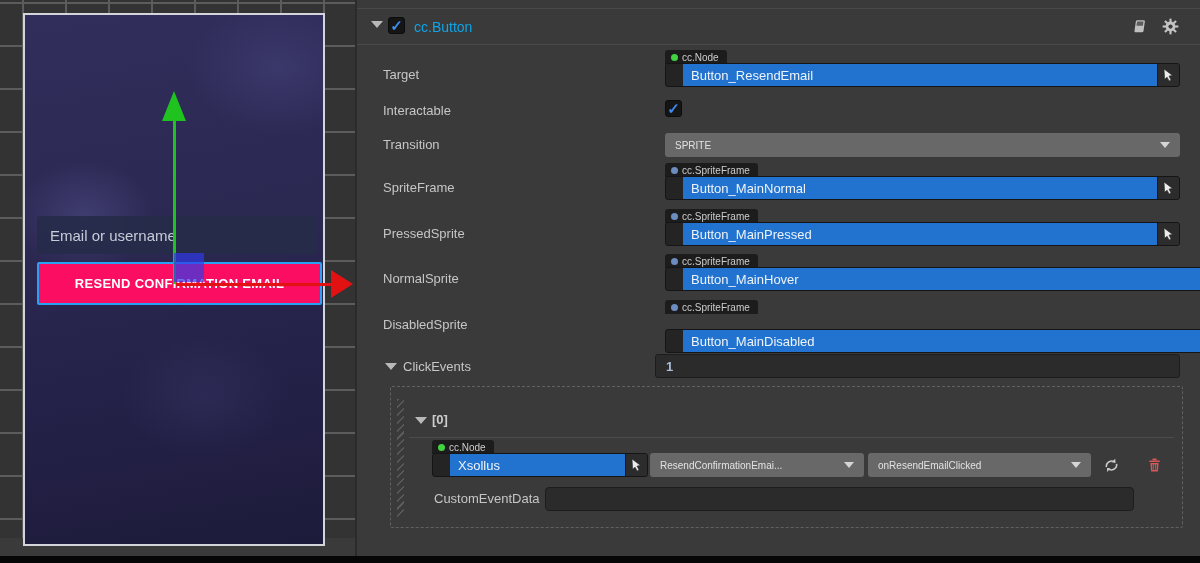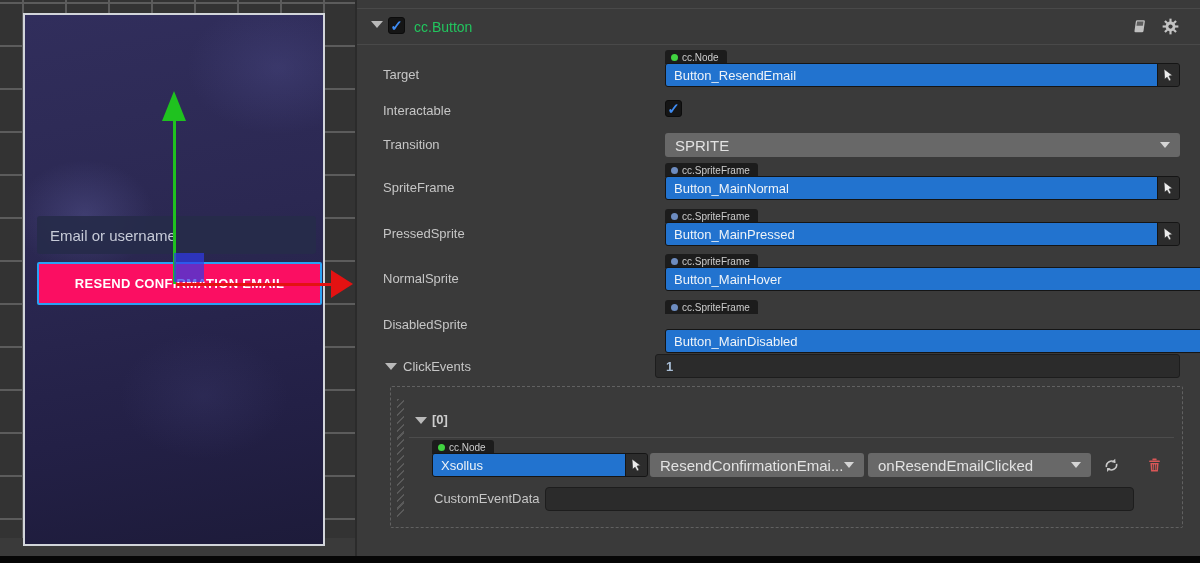--- a/index.html
+++ b/index.html
@@ -62,26 +62,26 @@
   .type-tag { position:absolute; height:14px; background:#1c1c1c; border-radius:3px 3px 0 0;
     display:inline-flex; align-items:center; gap:4px; padding:0 8px 0 6px;
     font-size:10px; color:#cdcdcd; white-space:nowrap; }
   .dot { width:7px; height:7px; border-radius:50%; display:inline-block; }
   .dot.green { background:#41d341; }
   .dot.blue  { background:#6d8cc0; }
 
   .ref-field { position:absolute; height:24px; display:flex; background:#242424;
     border:1px solid #151515; border-radius:3px; overflow:hidden; }
   .ref-value { flex:1; background:#2273cf; color:#eef3f8; font-size:13px;
-    display:flex; align-items:center; padding:0 8px; white-space:nowrap; overflow:hidden; }
+    display:flex; align-items:center; padding:0 8px; white-space:nowrap; overflow:hidden;margin-left:17px; }
   .picker-btn { width:22px; background:#2c2c2c; border-left:1px solid #151515;
     display:flex; align-items:center; justify-content:center; }
 
   .dropdown { position:absolute; height:24px; background:#686868; border-radius:3px;
-    display:flex; align-items:center; padding:0 10px; color:#e2e2e2; font-size:15px; white-space:nowrap; }
+    display:flex; align-items:center; padding:0 10px; color:#e2e2e2; font-size:10px; white-space:nowrap; }
   .dropdown .caret { margin-left:auto; width:0; height:0;
     border-left:5px solid transparent; border-right:5px solid transparent; border-top:6px solid #d5d5d5; }
   .dropdown .dd-text { overflow:hidden; text-overflow:clip; }
 
   .dark-field { position:absolute; height:24px; background:#2b2b2b; border:1px solid #1d1d1d;
     border-radius:3px; display:flex; align-items:center; padding:0 10px;
     color:#a9bed6; font-size:13px; font-weight:bold; }
   .dark-field input { width:100%; background:transparent; border:none; outline:none; color:#cfd6e0;
     font-family:"Liberation Sans", sans-serif; font-size:13px; }
 
@@ -114,21 +114,21 @@
 
   <div class="panel-gap"></div>
 
   <div class="inspector">
     <div class="hr" style="top:8px"></div>
 
     <div class="tri-down" style="position:absolute;left:14px;top:21px"></div>
     <div class="checkbox" style="left:31px;top:17px">
       <span>✓</span>
     </div>
-    <div style="position:absolute;left:57px;top:19px;color:#22c55e;font-size:14px">cc.Button</div>
+    <div style="position:absolute;left:57px;top:19px;color:#0ea5e9;font-size:14px">cc.Button</div>
     <div class="icon-btn" style="left:773px;top:17px;width:18px;height:18px">
       <svg width="17" height="17" viewBox="0 0 16 16">
           <g transform="skewX(-8) translate(1,0)">
         <rect x="4" y="2" width="8.5" height="11.5" rx="1.2" fill="#bfbfbf"></rect>
         <rect x="5.2" y="3.2" width="6" height="4.2" fill="#5e5e5e"></rect>
       </g>
         </svg>
     </div>
     <div class="icon-btn" style="left:804px;top:17px;width:18px;height:18px">
       <svg width="17" height="17" viewBox="0 0 16 16">

